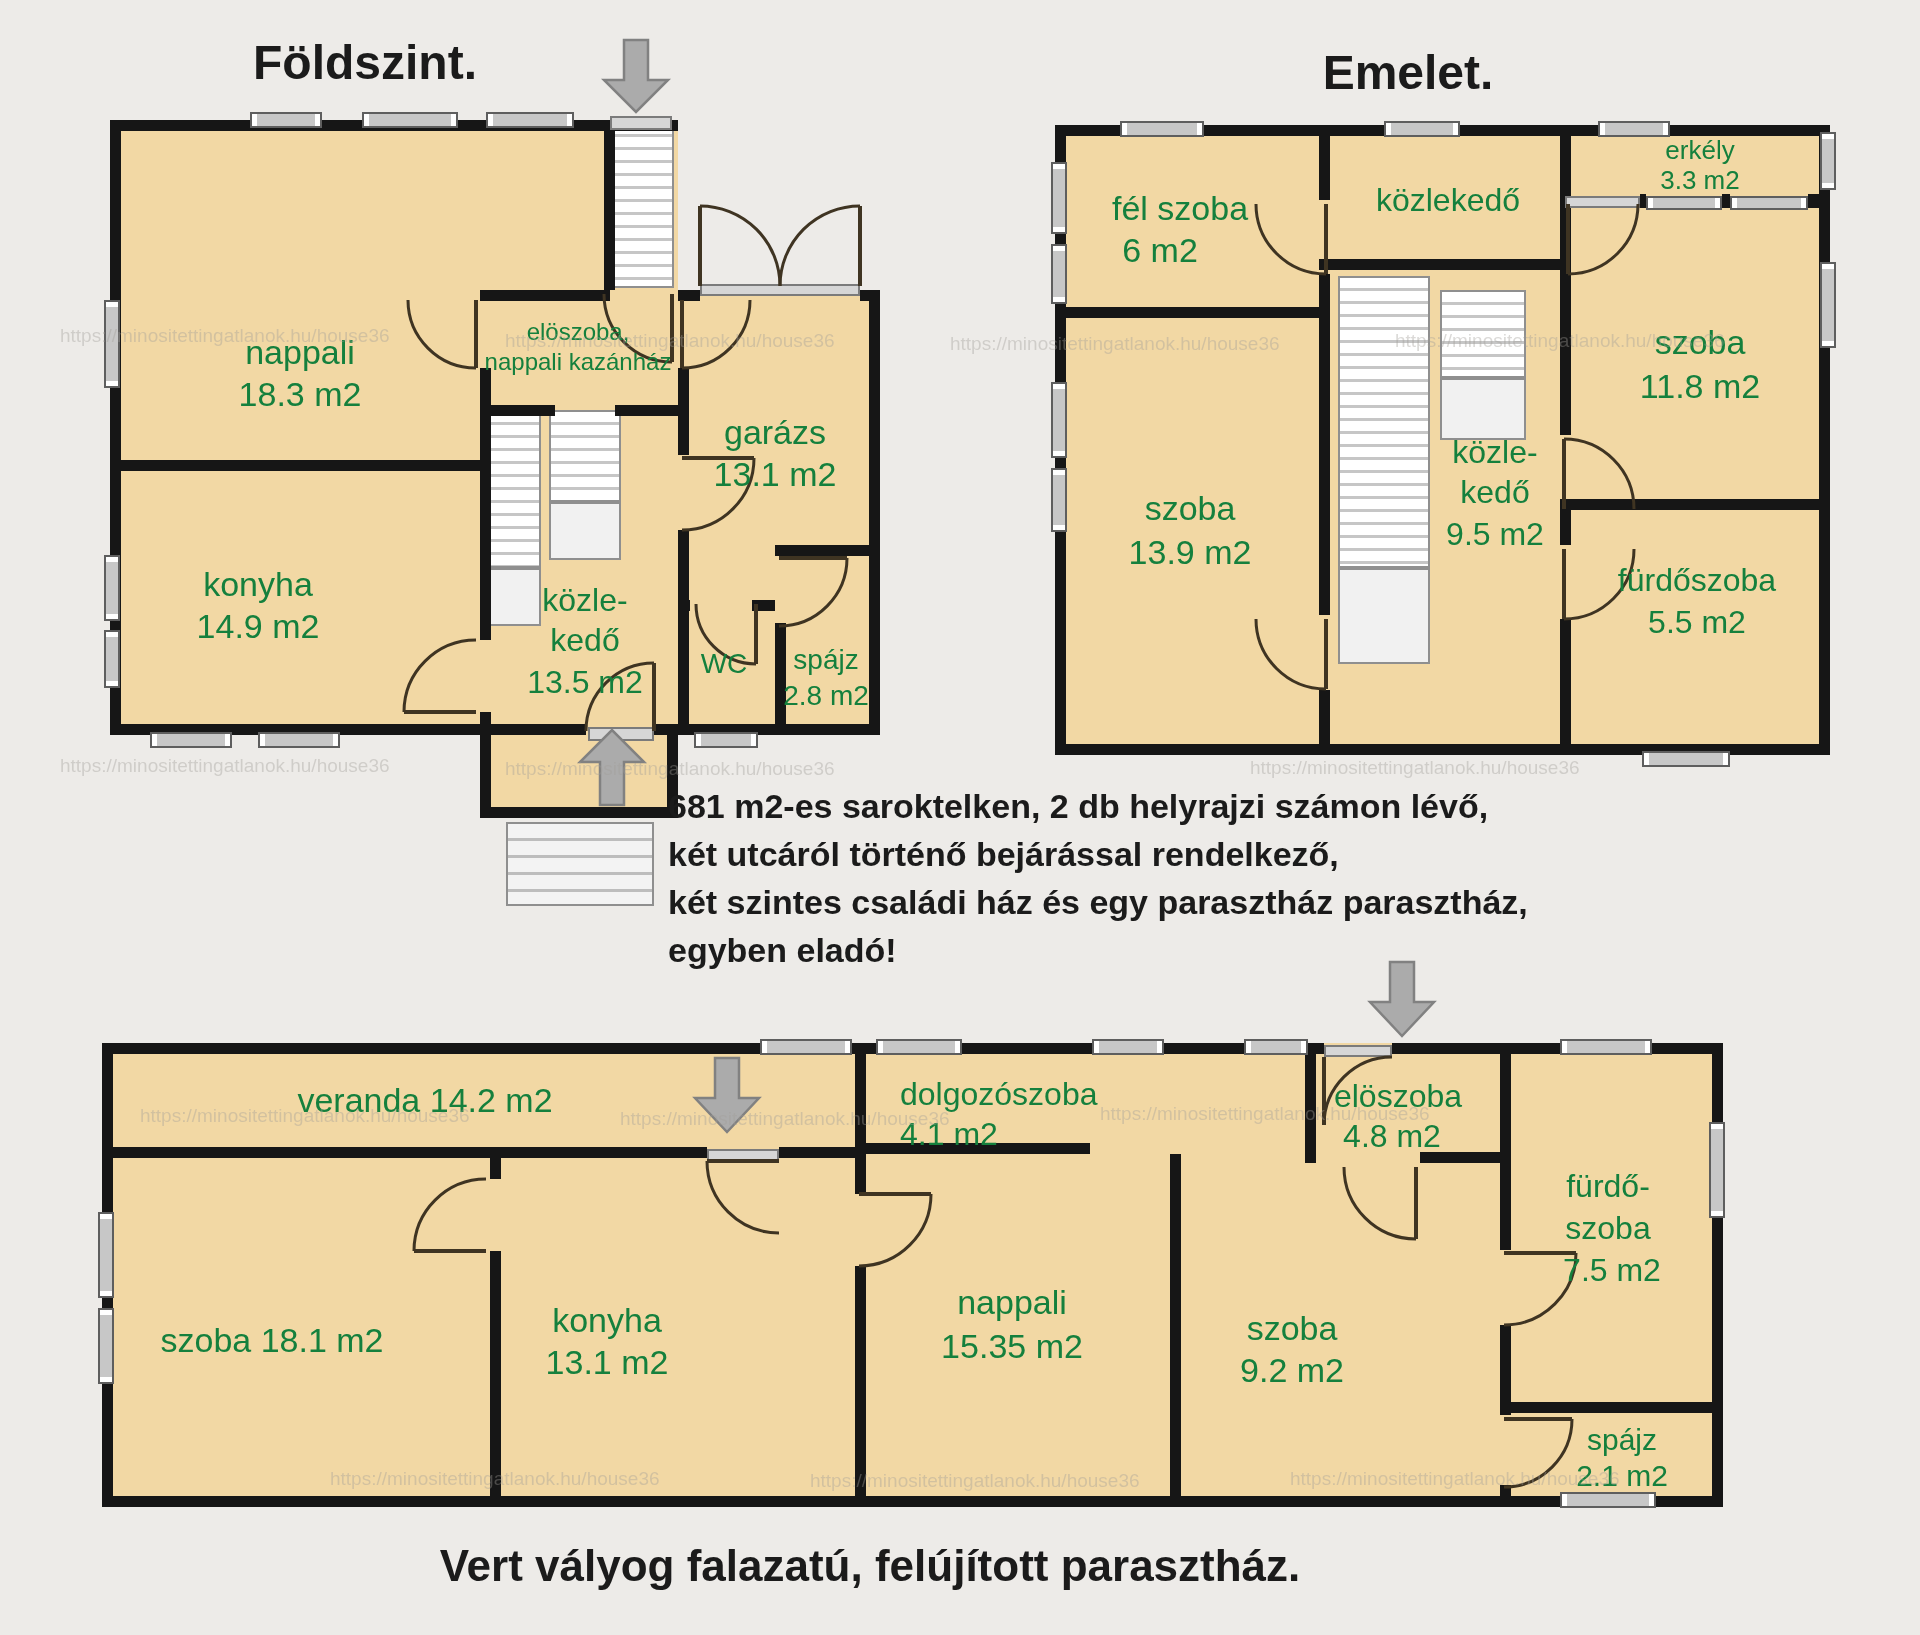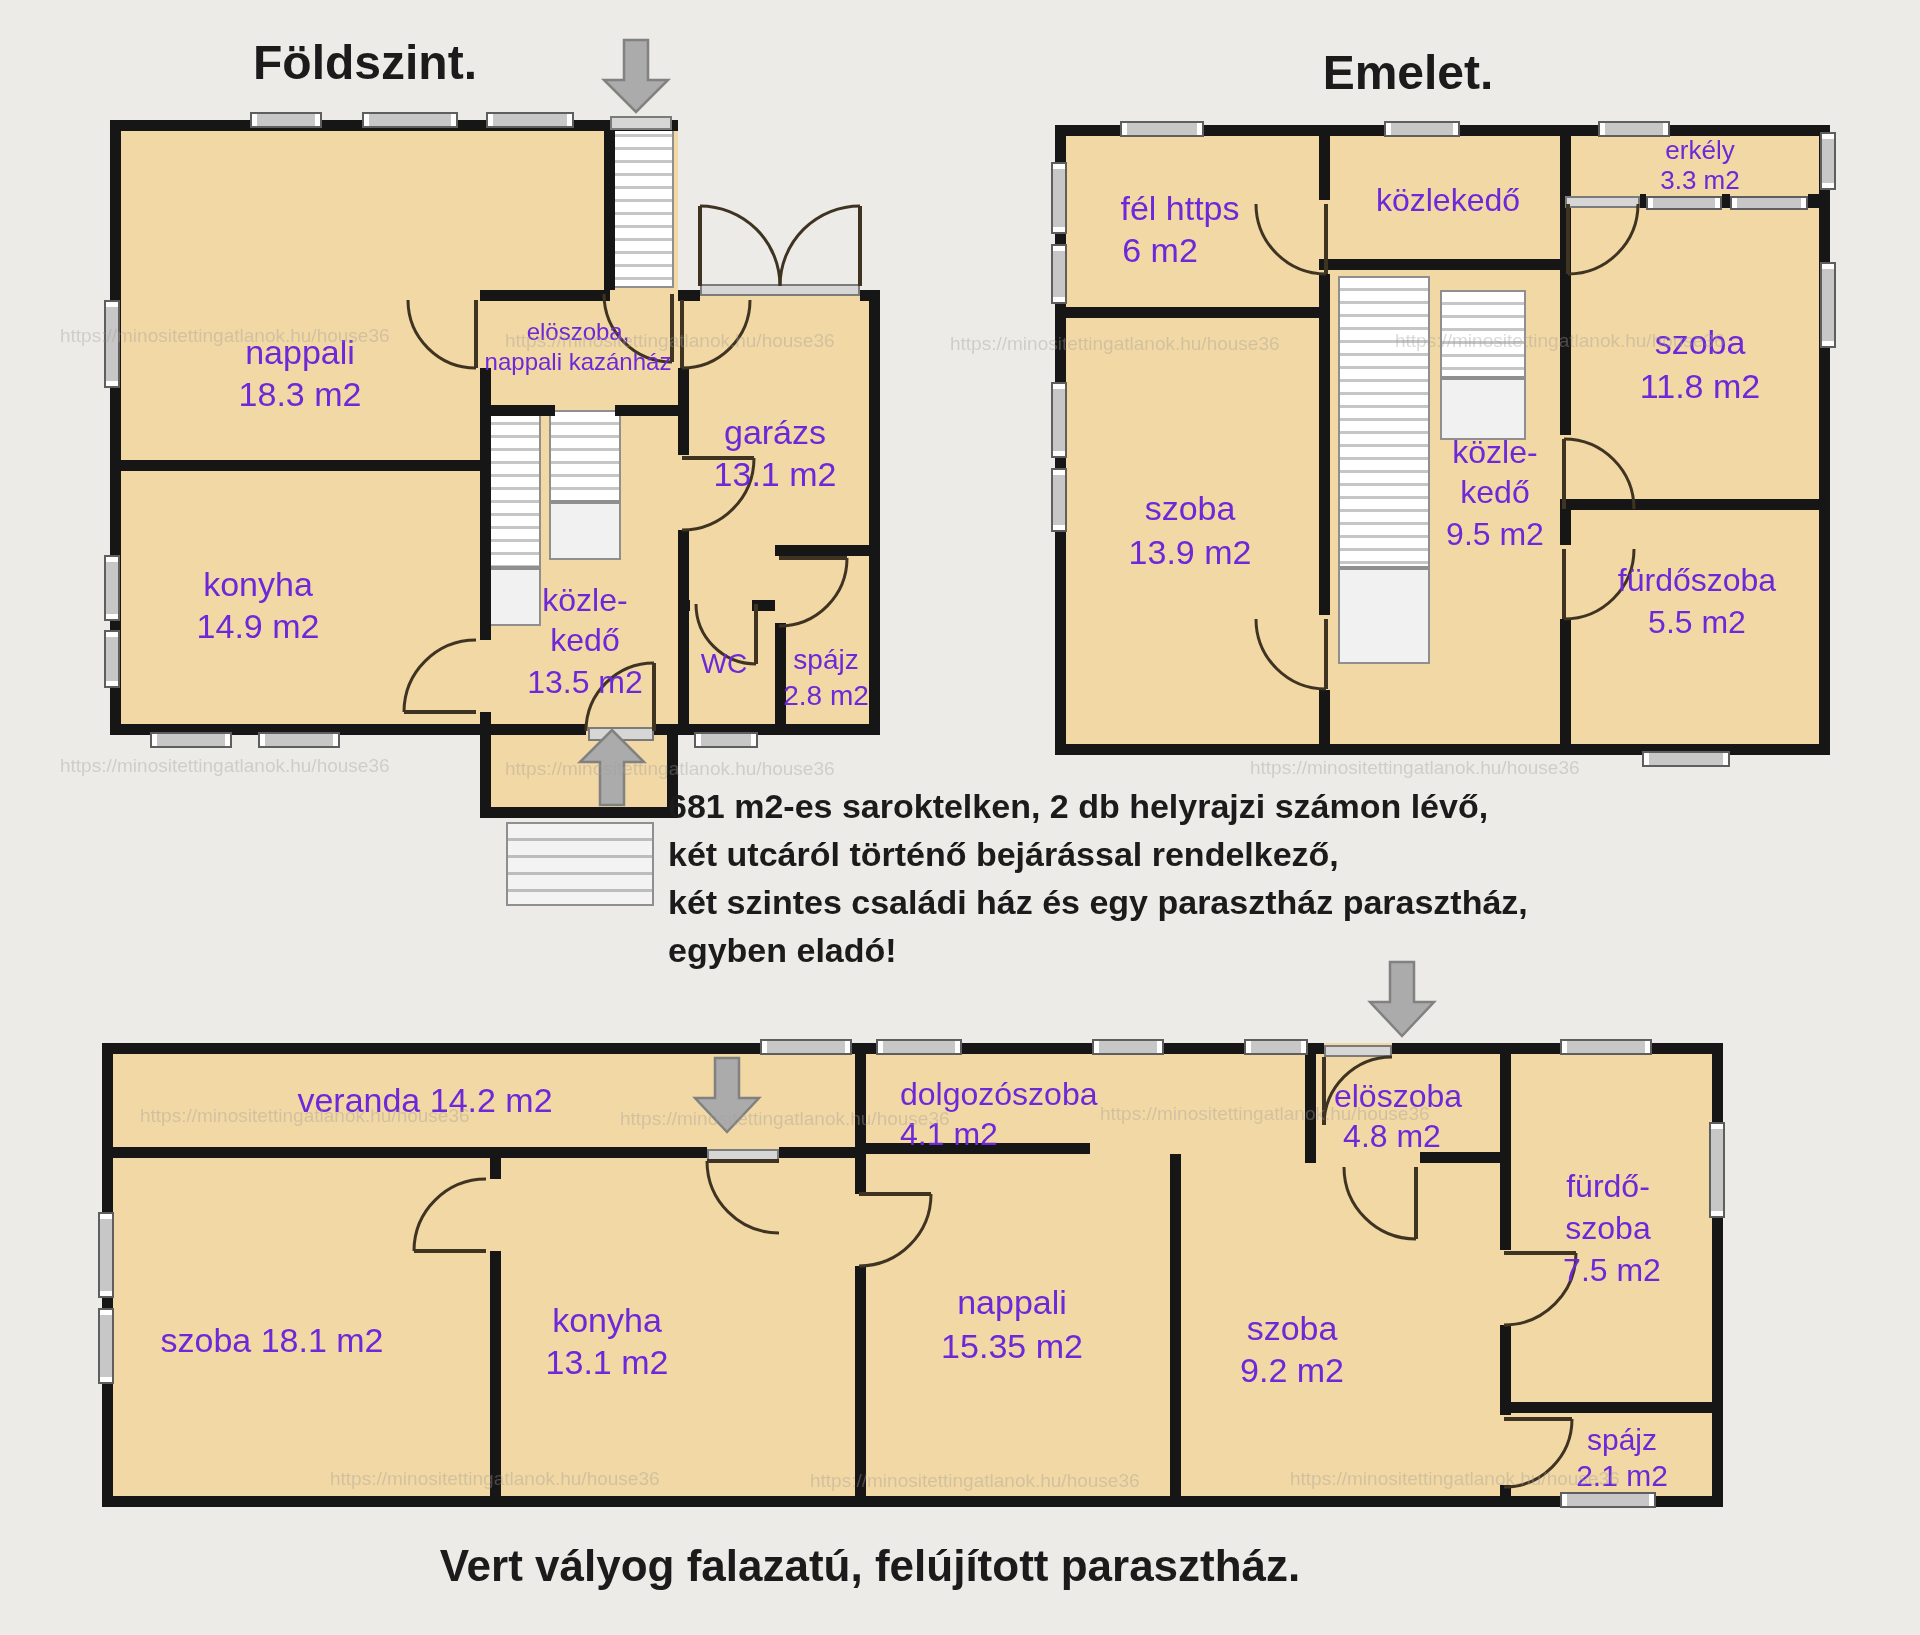--- a/index.html
+++ b/index.html
@@ -9,21 +9,21 @@
   .wall{position:absolute;background:#161616;}
   .stairs{position:absolute;background:#fbfbfb;border:2px solid #8f8f8f;box-sizing:border-box;
           background-image:repeating-linear-gradient(180deg,#ffffff 0px,#ffffff 10px,#c6c6c6 10px,#c6c6c6 13px);}
   .landing{position:absolute;background:#f1f1f1;border:2px solid #8f8f8f;box-sizing:border-box;}
   .win-h{position:absolute;height:16px;box-sizing:border-box;border:2px solid #5e5e5e;
          background:linear-gradient(to right,#ffffff 0 5px,#c7c7c7 5px calc(100% - 5px),#ffffff calc(100% - 5px) 100%);}
   .win-v{position:absolute;width:16px;box-sizing:border-box;border:2px solid #5e5e5e;
          background:linear-gradient(to bottom,#ffffff 0 5px,#c7c7c7 5px calc(100% - 5px),#ffffff calc(100% - 5px) 100%);}
   .sill{position:absolute;background:#d6d6d6;border:2px solid #7b7b7b;box-sizing:border-box;}
   .label{position:absolute;transform:translate(-50%,-50%);white-space:nowrap;text-align:center;
-         font-size:34px;color:#6d28d9;}
+         font-size:34px;color:#15803d;}
   .label.left{transform:translate(0,-50%);text-align:left;}
   .title{position:absolute;transform:translate(-50%,-50%);white-space:nowrap;font-size:48px;font-weight:700;}
   .desc{position:absolute;left:668px;top:782px;font-size:34px;font-weight:700;line-height:48px;white-space:nowrap;}
   .caption{position:absolute;transform:translate(-50%,-50%);font-size:44px;font-weight:700;white-space:nowrap;}
   .wm{position:absolute;font-size:19px;color:#a19e99;opacity:.38;white-space:nowrap;z-index:40;}
   svg.overlay{position:absolute;left:0;top:0;z-index:30;}
   .lbl-z{z-index:35;}
 </style>
 </head>
 <body>
@@ -231,21 +231,21 @@
   <div class="label lbl-z" style="left:775px;top:474px;">13.1 m2</div>
   <div class="label lbl-z" style="left:258px;top:584px;">konyha</div>
   <div class="label lbl-z" style="left:258px;top:626px;">14.9 m2</div>
   <div class="label lbl-z" style="left:585px;top:600px;font-size:32px;">közle-</div>
   <div class="label lbl-z" style="left:585px;top:640px;font-size:32px;">kedő</div>
   <div class="label lbl-z" style="left:585px;top:682px;font-size:32px;">13.5 m2</div>
   <div class="label lbl-z" style="left:724px;top:664px;font-size:28px;">WC</div>
   <div class="label lbl-z" style="left:826px;top:660px;font-size:28px;">spájz</div>
   <div class="label lbl-z" style="left:826px;top:696px;font-size:28px;">2.8 m2</div>
 
-  <div class="label lbl-z" style="left:1180px;top:208px;">fél https</div>
+  <div class="label lbl-z" style="left:1180px;top:208px;">fél szoba</div>
   <div class="label lbl-z" style="left:1160px;top:250px;">6 m2</div>
   <div class="label lbl-z" style="left:1448px;top:200px;font-size:32px;">közlekedő</div>
   <div class="label lbl-z" style="left:1700px;top:150px;font-size:26px;">erkély</div>
   <div class="label lbl-z" style="left:1700px;top:180px;font-size:26px;">3.3 m2</div>
   <div class="label lbl-z" style="left:1700px;top:342px;">szoba</div>
   <div class="label lbl-z" style="left:1700px;top:386px;">11.8 m2</div>
   <div class="label lbl-z" style="left:1495px;top:452px;font-size:32px;">közle-</div>
   <div class="label lbl-z" style="left:1495px;top:492px;font-size:32px;">kedő</div>
   <div class="label lbl-z" style="left:1495px;top:534px;font-size:32px;">9.5 m2</div>
   <div class="label lbl-z" style="left:1190px;top:508px;">szoba</div>

